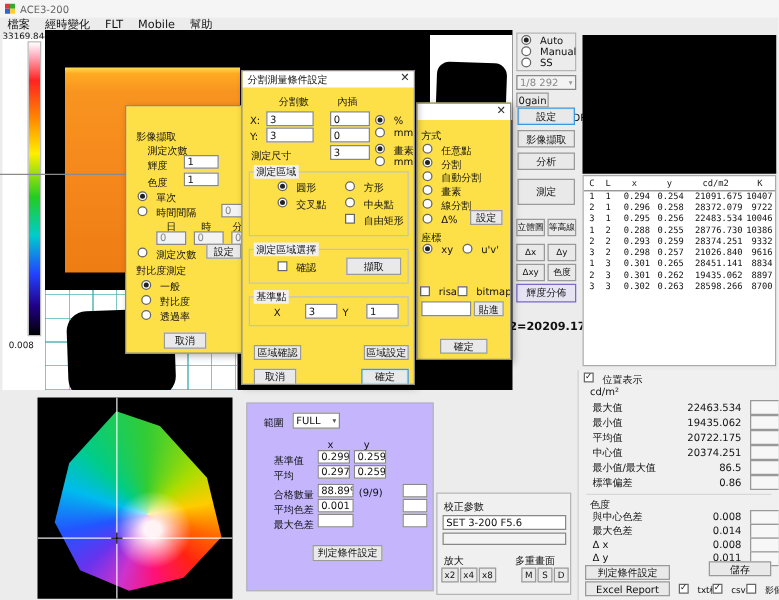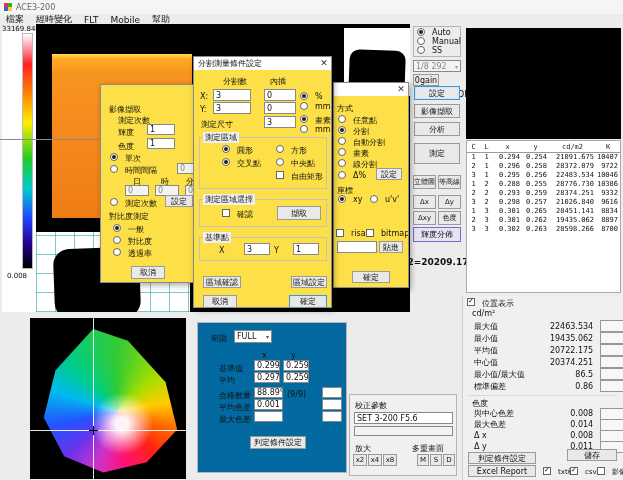--- a/index.html
+++ b/index.html
@@ -395,21 +395,21 @@
     <div class="abs" style="left:8px;top:8px;width:145px;height:148px;
          background:radial-gradient(circle at 58% 66%, rgba(255,255,255,.95) 0 5%, rgba(255,255,255,0) 24%),
                     conic-gradient(from 0deg at 55% 58%, #33cc33, #aadd00 13%, #ffcc00 22%, #ff6600 30%, #ff2211 38%, #ff1177 48%, #cc33cc 56%, #6633ee 64%, #2255ff 72%, #00bbee 80%, #00cc88 88%, #33cc33 100%);
          clip-path:polygon(38% 2%, 12% 30%, 4% 62%, 18% 88%, 45% 99%, 75% 92%, 96% 70%, 88% 38%, 62% 10%)"></div>
     <div class="abs" style="left:63px;top:0;width:1px;height:161px;background:rgba(255,255,255,.9)"></div>
     <div class="abs" style="left:0;top:112px;width:156px;height:1px;background:rgba(255,255,255,.9)"></div>
     <div class="abs" style="left:59px;top:112px;width:9px;height:1px;background:#000"></div>
     <div class="abs" style="left:63px;top:108px;width:1px;height:9px;background:#000"></div>
   </div>
 
-  <div class="abs" style="left:197px;top:322px;width:150px;height:151px;border:1px solid #b5b5b5;background:#0369a1">
+  <div class="abs" style="left:197px;top:322px;width:150px;height:151px;border:1px solid #b5b5b5;background:#c4b5fd">
     <span class="lbl" style="left:13px;top:10px">範圍</span>
     <div class="field abs" style="left:36px;top:7px;width:38px;height:13px">
       <span>FULL</span>
         <span style="margin-left:auto;font-size:6px;color:#555">▾</span>
     </div>
     <span class="lbl" style="left:64px;top:28px">x</span>
     <span class="lbl" style="left:93px;top:28px">y</span>
     <span class="lbl" style="left:21px;top:40px">基準值</span>
     <div class="field abs" style="left:56px;top:37px;width:26px;height:11px">0.299</div>
     <div class="field abs" style="left:85px;top:37px;width:26px;height:11px">0.259</div>

